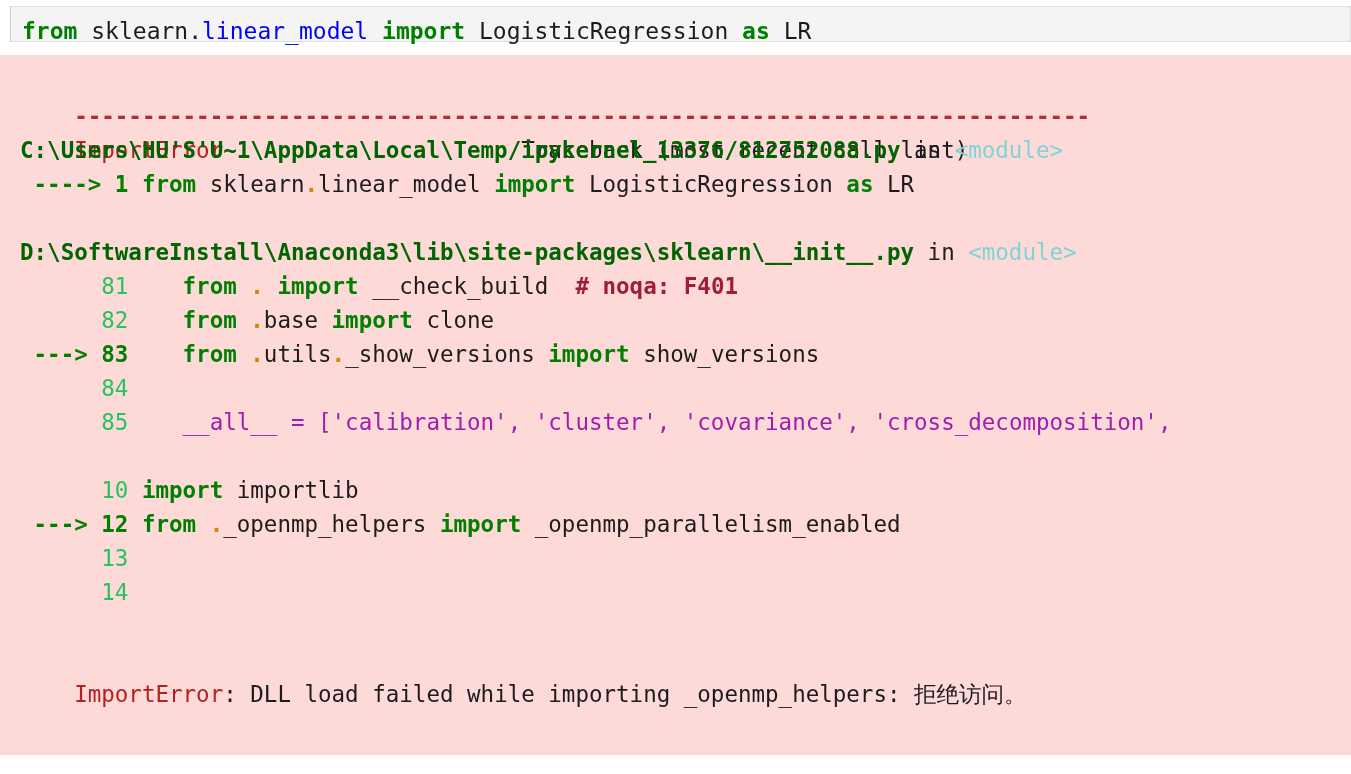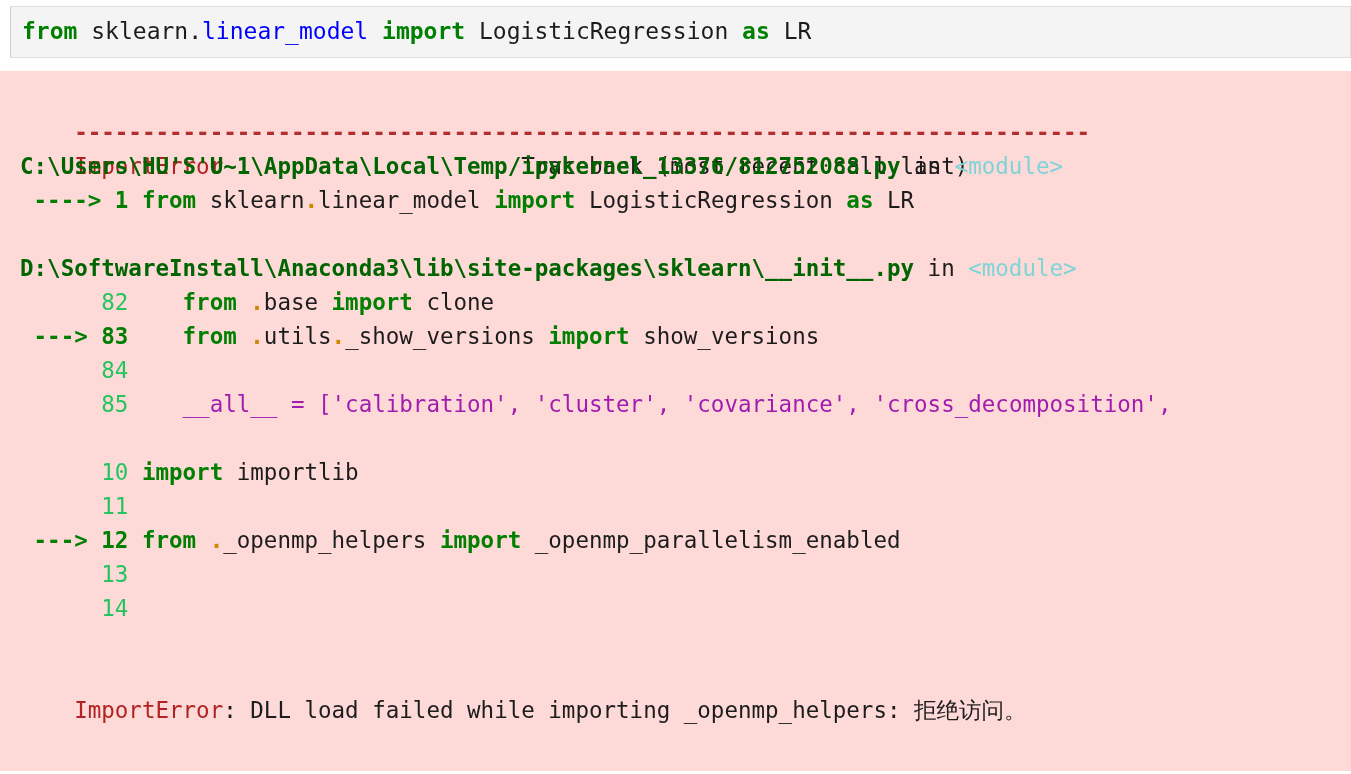--- a/index.html
+++ b/index.html
@@ -17,21 +17,21 @@
 
   
   .input-cell {
     margin: 6px 0 0 10px;
     width: 1341px;
     box-sizing: border-box;
     background: #f4f4f4;
     border: 1px solid #dfdfdf;
     border-left: 1px solid #cfcfcf;
     padding: 8px 0 8px 0;
-    height: 52px;
+    height: 36px;
   }
   .input-line {
     font-size: 23px;
     line-height: 32px;
     white-space: pre;
     padding-left: 11px;
     color: #1a1a1a;
     letter-spacing: 0px;
   }
 
@@ -84,27 +84,27 @@
     <span class="dash" id="sep">---------------------------------------------------------------------------</span>
   </div>
   <div class="tb-line">
     <span class="errname">ImportError</span><span id="hdr-pad">                      </span><span class="plain">Traceback (most recent call last)</span>
   </div>
   <div id="frames">
       <div class="tb-line"><span class="path">C:\Users\HU'S'U~1\AppData\Local\Temp/ipykernel_13376/812752088.py</span><span class="plain"> in </span><span class="cyan">&lt;module&gt;</span></div>
       <div class="tb-line"><span class="plain"> </span><span class="arrow">----&gt; </span><span class="lnum-hi">1</span><span class="plain"> </span><span class="kl">from</span><span class="plain"> sklearn</span><span class="dot">.</span><span class="plain">linear_model </span><span class="kl">import</span><span class="plain"> LogisticRegression </span><span class="kl">as</span><span class="plain"> LR</span></div>
       <div class="tb-line blank"> </div>
       <div class="tb-line"><span class="path">D:\SoftwareInstall\Anaconda3\lib\site-packages\sklearn\__init__.py</span><span class="plain"> in </span><span class="cyan">&lt;module&gt;</span></div>
+      <div class="tb-line"><span class="plain">      </span><span class="lnum">81</span><span class="plain"> </span><span class="plain">   </span><span class="kl">from</span><span class="plain"> </span><span class="dot">.</span><span class="plain"> </span><span class="kl">import</span><span class="plain"> __check_build  </span><span class="comment"># noqa: F401</span></div>
       <div class="tb-line"><span class="plain">      </span><span class="lnum">82</span><span class="plain"> </span><span class="plain">   </span><span class="kl">from</span><span class="plain"> </span><span class="dot">.</span><span class="plain">base </span><span class="kl">import</span><span class="plain"> clone</span></div>
       <div class="tb-line"><span class="plain"> </span><span class="arrow">---&gt; </span><span class="lnum-hi">83</span><span class="plain"> </span><span class="plain">   </span><span class="kl">from</span><span class="plain"> </span><span class="dot">.</span><span class="plain">utils</span><span class="dot">.</span><span class="plain">_show_versions </span><span class="kl">import</span><span class="plain"> show_versions</span></div>
       <div class="tb-line"><span class="plain">      </span><span class="lnum">84</span><span class="plain"> </span></div>
       <div class="tb-line"><span class="plain">      </span><span class="lnum">85</span><span class="plain"> </span><span class="str">   __all__ = ['calibration', 'cluster', 'covariance', 'cross_decomposition',</span></div>
       <div class="tb-line blank"> </div>
       <div class="tb-line"><span class="plain">      </span><span class="lnum">10</span><span class="plain"> </span><span class="kl">import</span><span class="plain"> importlib</span></div>
-      <div class="tb-line"><span class="plain">      </span><span class="lnum">11</span><span class="plain"> </span></div>
       <div class="tb-line"><span class="plain"> </span><span class="arrow">---&gt; </span><span class="lnum-hi">12</span><span class="plain"> </span><span class="kl">from</span><span class="plain"> </span><span class="dot">.</span><span class="plain">_openmp_helpers </span><span class="kl">import</span><span class="plain"> _openmp_parallelism_enabled</span></div>
       <div class="tb-line"><span class="plain">      </span><span class="lnum">13</span><span class="plain"> </span></div>
       <div class="tb-line"><span class="plain">      </span><span class="lnum">14</span><span class="plain"> </span></div>
     </div>
   <div class="tb-line blank"> </div>
   <div class="tb-line">
     <span class="errname">ImportError</span><span class="plain">: DLL load failed while importing _openmp_helpers: </span><span class="cjk plain">拒绝访问。</span>
   </div>
 </div>
 

